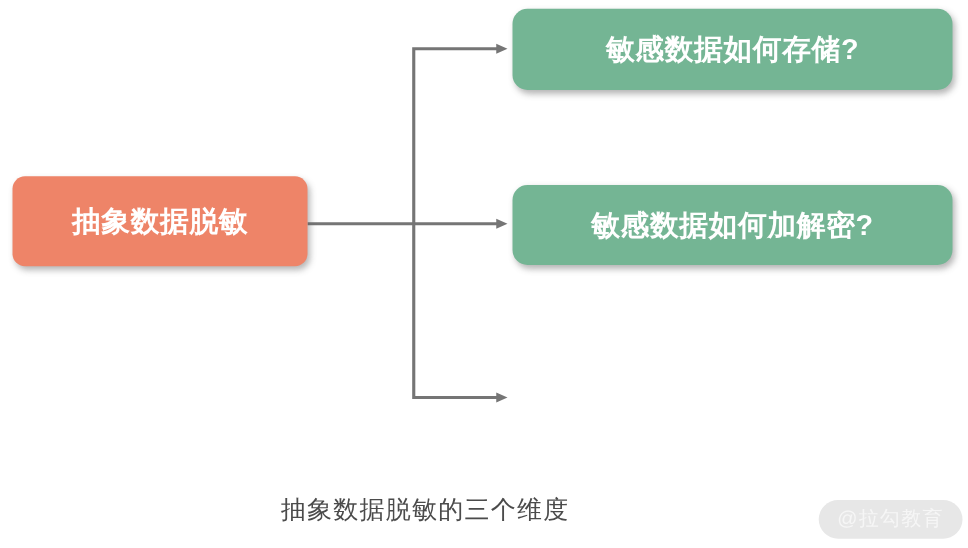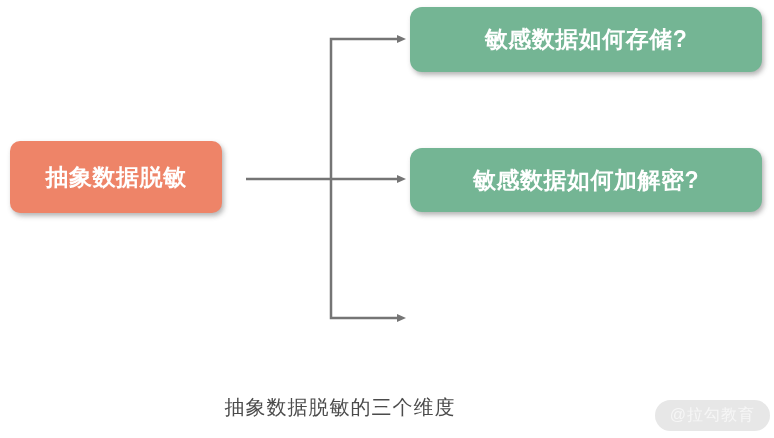--- a/index.html
+++ b/index.html
@@ -40,21 +40,21 @@
     font-size: 23px;
     font-weight: 700;
     letter-spacing: 0.5px;
     box-shadow: 2px 3px 5px rgba(90, 90, 90, 0.45);
     box-sizing: border-box;
     text-align: center;
   }
   .node-root {
     left: 10px;
     top: 141px;
-    width: 212px;
+    width: 236px;
     height: 72px;
     border-radius: 10px;
     background: var(--root-fill, #ee8468);
   }
   .node-branch {
     left: 410px;
     width: 352px;
     height: 64px;
     border-radius: 12px;
     background: var(--branch-fill, #74b594);

